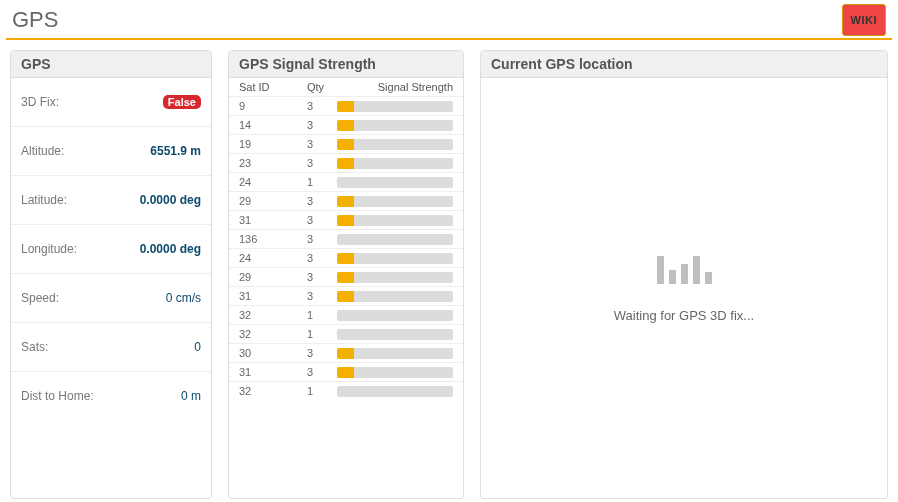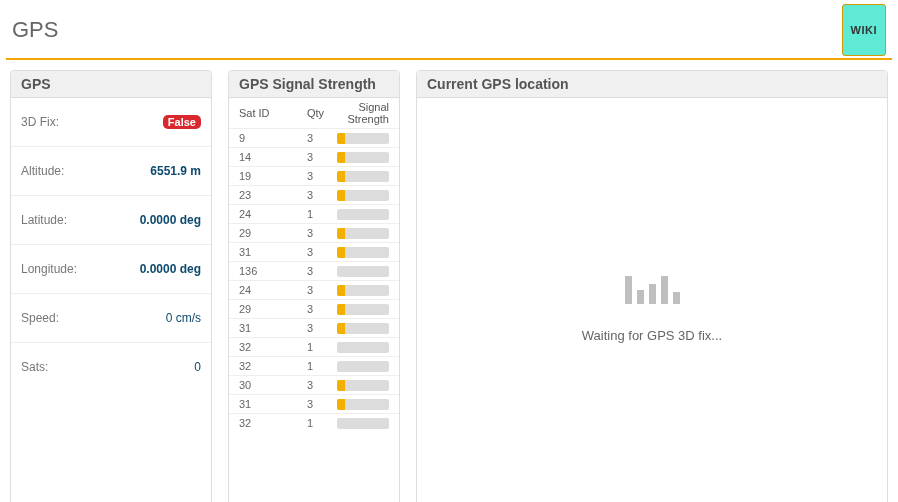--- a/index.html
+++ b/index.html
@@ -20,27 +20,27 @@
     padding: 0 6px 2px 6px;
     border-bottom: 2px solid #f3a600;
     margin-bottom: 10px;
   }
   .page-title {
     font-size: 22px;
     font-weight: 400;
     color: #666;
   }
   .wiki-btn {
-    background: #5eead4;
+    background: #ef4444;
     border: 1px solid #d19a00;
     border-radius: 3px;
     color: #333;
     font-size: 11px;
     font-weight: 700;
-    padding: 19px 8px;
+    padding: 9px 8px;
     cursor: pointer;
     letter-spacing: 0.5px;
   }
   .panels {
     display: flex;
     gap: 16px;
     padding: 0 4px;
   }
   .panel {
     border: 1px solid #ddd;
@@ -74,21 +74,21 @@
   .kv-val.normal { font-weight: 400; }
   .badge-false {
     background: #d9272e;
     color: #fff;
     font-size: 11px;
     font-weight: 700;
     padding: 1px 5px;
     border-radius: 5px;
   }
   
-  .sig-panel { width: 172px; }
+  .sig-panel { width: 236px; }
   .sig-head-row, .sig-row {
     display: flex;
     align-items: center;
     padding: 3px 10px;
     font-size: 11px;
     color: #666;
     border-bottom: 1px solid #eee;
   }
   .sig-row:last-child { border-bottom: none; }
   .col-satid { width: 36px; }
@@ -167,20 +167,24 @@
           <span class="kv-val">0.0000 deg</span>
         </div>
         <div class="kv-row">
           <span class="kv-key">Speed:</span>
           <span class="kv-val normal">0 cm/s</span>
         </div>
         <div class="kv-row">
           <span class="kv-key">Sats:</span>
           <span class="kv-val normal">0</span>
         </div>
+        <div class="kv-row">
+          <span class="kv-key">Dist to Home:</span>
+          <span class="kv-val normal">0 m</span>
+        </div>
       </div>
   </div>
 
   <div class="panel sig-panel">
     <div class="panel-head">GPS Signal Strength</div>
     <div class="sig-head-row">
       <div class="col-satid">Sat ID</div>
       <div class="col-qty">Qty</div>
       <div class="col-bar">Signal Strength</div>
     </div>

